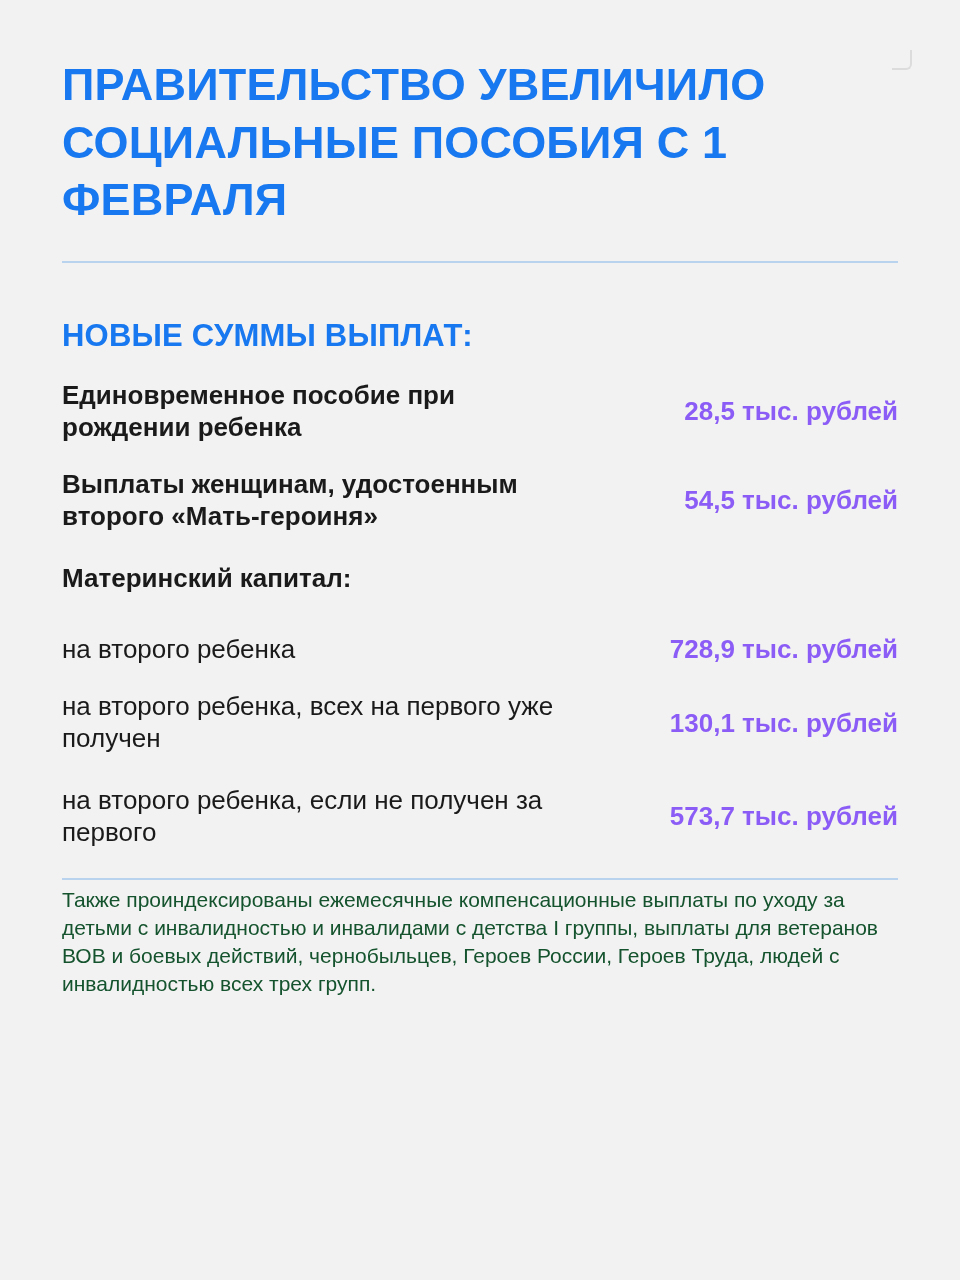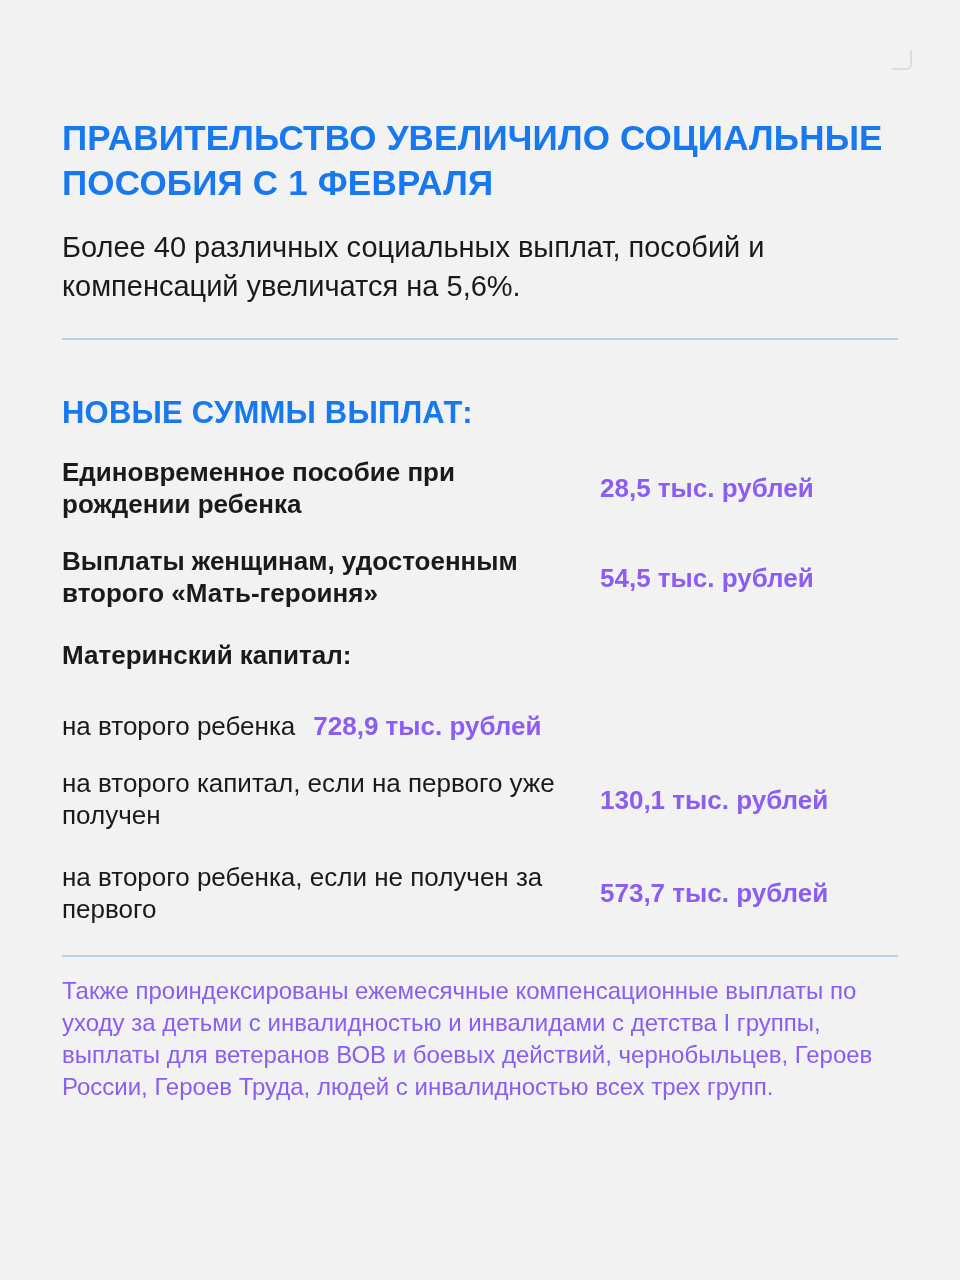--- a/index.html
+++ b/index.html
@@ -28,22 +28,22 @@
     right: 48px;
     top: 50px;
     width: 18px;
     height: 18px;
     border-right: 2px solid #dcdcdc;
     border-bottom: 2px solid #dcdcdc;
     border-radius: 0 0 6px 0;
   }
   h1.title {
     margin: 0;
-    padding-top: 116px;
-    font-size: 35px;
+    padding-top: 56px;
+    font-size: 45px;
     line-height: 1.28;
     font-weight: bold;
     color: #1878f0;
     letter-spacing: 0.2px;
     text-transform: uppercase;
   }
   .lede {
     margin-top: 22px;
     font-size: 29px;
     line-height: 1.35;
@@ -63,21 +63,21 @@
     color: #1878f0;
     text-transform: uppercase;
     letter-spacing: 0.2px;
   }
   .rows {
     margin-top: 26px;
   }
   .row {
     display: flex;
     align-items: center;
-    justify-content: flex-start;
+    justify-content: space-between;
     gap: 18px;
     margin-bottom: 26px;
   }
   .row .label {
     font-size: 26px;
     line-height: 1.22;
     color: #1a1a1a;
     flex: 0 1 auto;
     max-width: 520px;
   }
@@ -98,37 +98,36 @@
     color: #1a1a1a;
     margin-bottom: 40px;
   }
   .row.spaced {
     margin-bottom: 30px;
   }
   .rule.bottom {
     margin-top: 14px;
   }
   .footnote {
-    margin-top: 18px;
-    font-size: 24px;
+    margin-top: 6px;
+    font-size: 21px;
     line-height: 1.33;
-    color: #8b5cf6;
+    color: #14532d;
     max-width: 860px;
   }
 </style>
 </head>
 <body>
 
 <div class="page">
 
   <div class="corner-mark"></div>
 
   <h1 class="title">ПРАВИТЕЛЬСТВО УВЕЛИЧИЛО СОЦИАЛЬНЫЕ ПОСОБИЯ С 1 ФЕВРАЛЯ</h1>
 
-  <div class="lede">Более 40 различных социальных выплат, пособий и компенсаций увеличатся на 5,6%.</div>
 
   <div class="rule"></div>
 
   <h2 class="section-title">НОВЫЕ СУММЫ ВЫПЛАТ:</h2>
 
   <div class="rows">
 
     <div class="row bold">
       <div class="label">Единовременное пособие при рождении ребенка</div>
       <div class="amount">28,5 тыс. рублей</div>
@@ -140,21 +139,21 @@
     </div>
 
     <div class="subhead">Материнский капитал:</div>
 
     <div class="row">
       <div class="label">на второго ребенка</div>
       <div class="amount">728,9 тыс. рублей</div>
     </div>
 
     <div class="row spaced">
-      <div class="label">на второго капитал, если на первого уже получен</div>
+      <div class="label">на второго ребенка, всех на первого уже получен</div>
       <div class="amount">130,1 тыс. рублей</div>
     </div>
 
     <div class="row spaced">
       <div class="label">на второго ребенка, если не получен за первого</div>
       <div class="amount">573,7 тыс. рублей</div>
     </div>
 
   </div>
 

